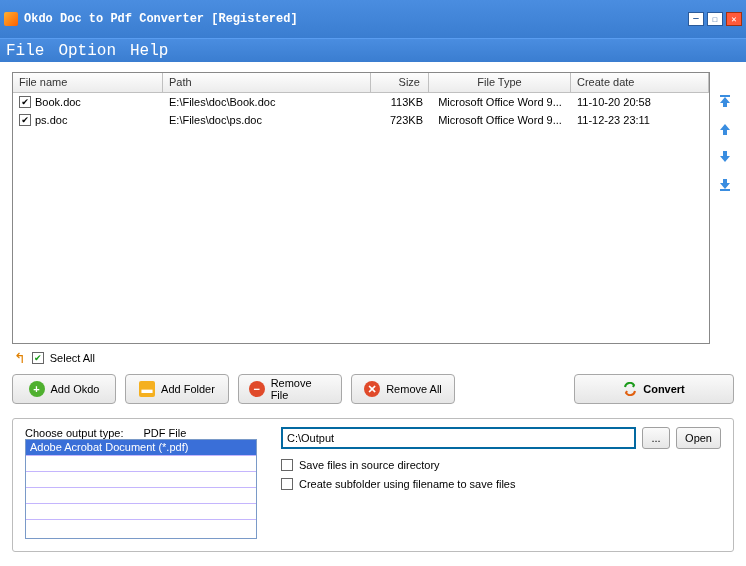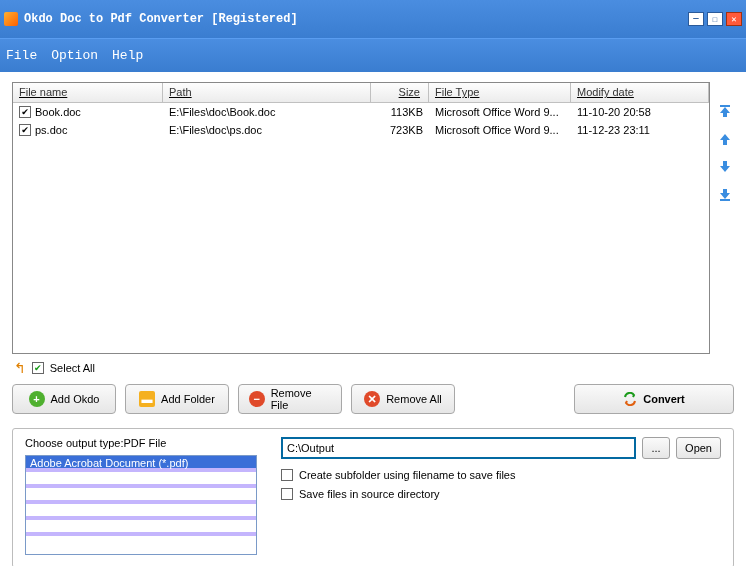--- a/index.html
+++ b/index.html
@@ -4,33 +4,33 @@
 <style>
 * { box-sizing: border-box; margin: 0; padding: 0; }
 body { font-family: Tahoma, Arial, sans-serif; font-size: 11px; background: #fff; width: 746px; height: 566px; overflow: hidden; }
 
 .titlebar { background: linear-gradient(#4a8de0, #3a7dd0); height: 38px; display: flex; align-items: center; padding: 0 4px; color: #fff; font-size: 12px; font-family: "Courier New", monospace; font-weight: bold; }
 .titlebar .app-icon { width: 14px; height: 14px; background: linear-gradient(135deg, #ffb030, #ff6000); border-radius: 2px; margin-right: 6px; }
 .titlebar .title-text { flex: 1; }
 .titlebar .win-btn { width: 16px; height: 14px; margin-left: 3px; background: #fff; border: 1px solid #2a5a9a; display: flex; align-items: center; justify-content: center; color: #2a5a9a; font-size: 9px; font-weight: bold; cursor: pointer; }
 .titlebar .win-btn.close { background: #ff5a3a; color: #fff; border-color: #a03010; }
 
-.menubar { background: linear-gradient(#4a8de0, #3a7dd0); height: 34px; display: flex; align-items: center; padding: 8px 6px; color: #fff; font-size: 13px; font-family: "Courier New", monospace; border-top: 1px solid #5a9df0; }
+.menubar { background: linear-gradient(#4a8de0, #3a7dd0); height: 24px; display: flex; align-items: center; padding: 8px 6px; color: #fff; font-size: 16px; font-family: "Courier New", monospace; border-top: 1px solid #5a9df0; }
 .menubar span { margin-right: 14px; cursor: pointer; }
 
 .content { padding: 10px 12px 8px 12px; }
 
 .file-area { display: flex; gap: 6px; }
 .table-wrap { flex: 1; border: 1px solid #888; background: #fff; height: 272px; overflow: hidden; }
-.table-head { display: flex; background: linear-gradient(#fdfdfd, #ececec); border-bottom: 1px solid #c0c0c0; height: 20px; text-decoration: underline; }
+.table-head { display: flex; background: linear-gradient(#fdfdfd, #ececec); border-bottom: 1px solid #c0c0c0; height: 20px; }
 .th { border-right: 1px solid #c0c0c0; padding: 3px 6px; font-size: 11px; color: #333; overflow: hidden; white-space: nowrap; }
 .col-name { width: 150px; }
 .col-path { width: 208px; }
 .col-size { width: 58px; text-align: right; padding-right: 8px; }
-.col-type { width: 142px; }
+.col-type { width: 142px; text-align: center; }
 .col-date { flex: 1; }
 .table-body { }
 .tr { display: flex; height: 18px; align-items: center; }
 .td { padding: 2px 6px; font-size: 11px; overflow: hidden; white-space: nowrap; text-overflow: ellipsis; }
 .td.col-name { display: flex; align-items: center; gap: 4px; }
 .chk { width: 12px; height: 12px; border: 1px solid #666; display: inline-flex; align-items: center; justify-content: center; font-size: 9px; line-height: 1; color: #000; background: #fff; }
 
 .side-btns { display: flex; flex-direction: column; gap: 10px; padding-top: 20px; }
 .side-btn { width: 18px; height: 18px; display: flex; align-items: center; justify-content: center; color: #2a7dd0; font-size: 14px; cursor: pointer; }
 
@@ -46,21 +46,21 @@
 .ico-add { background: #4fb02f; }
 .ico-folder { background: #f5b020; border-radius: 2px; }
 .ico-remove { background: #e04a2a; }
 .ico-convert { width: 14px; height: 14px; }
 
 .lower { border: 1px solid #bcbcbc; border-radius: 3px; margin-top: 14px; padding: 8px 12px 12px 12px; display: flex; gap: 24px; }
 .lower-left { width: 232px; }
 .lower-right { flex: 1; }
 .label { font-size: 11px; margin-bottom: 6px; display: block; }
 .type-list { border: 1px solid #7a9ac8; height: 100px; background: #fff; }
-.type-list .row { height: 16px; border-bottom: 4px solid #c4b5fd; font-size: 11px; padding: 1px 4px; }
+.type-list .row { height: 16px; border-bottom: 1px solid #c4b5fd; font-size: 11px; padding: 1px 4px; }
 .type-list .row.sel { background: #3a6fd8; color: #fff; }
 
 .folder-row { display: flex; gap: 6px; align-items: center; margin-bottom: 10px; }
 .folder-row input { flex: 1; height: 22px; border: 2px solid #0369a1; padding: 0 4px; font-size: 11px; }
 .small-btn { height: 22px; border: 1px solid #a0a0a0; background: linear-gradient(#fafafa, #e6e6e6); border-radius: 3px; font-size: 11px; cursor: pointer; padding: 0 8px; }
 .browse-btn { width: 28px; padding: 0; }
 
 .opt-row { display: flex; align-items: center; gap: 6px; margin: 7px 0; font-size: 11px; }
 .last-row { display: flex; align-items: center; justify-content: space-between; }
 .params-btn { height: 26px; padding: 0 10px; display: flex; align-items: center; gap: 5px; border: 1px solid #a0a0a0; border-radius: 4px; background: linear-gradient(#fafafa, #e6e6e6); font-size: 11px; cursor: pointer; }
@@ -86,21 +86,21 @@
 </div>
 
 <div class="content">
   <div class="file-area">
     <div class="table-wrap">
       <div class="table-head">
         <div class="th col-name">File name</div>
         <div class="th col-path">Path</div>
         <div class="th col-size">Size</div>
         <div class="th col-type">File Type</div>
-        <div class="th col-date">Modify date</div>
+        <div class="th col-date">Create date</div>
       </div>
       <div class="table-body" id="tbody">
           <div class="tr">
             <div class="td col-name">
               <span class="chk checked-black"></span>
               <span>Book.doc</span>
             </div>
             <div class="td col-path">E:\Files\doc\Book.doc</div>
             <div class="td col-size">113KB</div>
             <div class="td col-type">Microsoft Office Word 9...</div>
@@ -173,42 +173,42 @@
             <path d="M2 5 A5 5 0 0 1 11 3 L10 5" stroke="#1a9a1a" stroke-width="2" fill="none"></path>
             <path d="M12 9 A5 5 0 0 1 3 11 L4 9" stroke="#e06010" stroke-width="2" fill="none"></path>
           </svg>
         <span>Convert</span>
       </div>
     </div>
   </div>
 
   <div class="lower">
     <div class="lower-left">
-      <div style="display:flex;gap:0;margin-bottom:6px">
+      <div style="display:flex;gap:20px;margin-bottom:0">
         <span class="label" style="margin-bottom:0">Choose output type:</span>
         <span class="label" style="margin-bottom:0">PDF File</span>
       </div>
       <div class="type-list">
         <div class="row sel">Adobe Acrobat Document (*.pdf)</div>
         <div class="row"></div>
           <div class="row"></div>
           <div class="row"></div>
           <div class="row"></div>
           <div class="row" style="border-bottom:none"></div>
       </div>
     </div>
     <div class="lower-right">
       <div class="folder-row">
         <input type="text" value="C:\Output" style="">
         <button class="small-btn browse-btn">...</button>
         <button class="small-btn">Open</button>
       </div>
       <div class="opt-row">
         <span class="chk"></span>
-        <span>Create subfolder using filename to save files</span>
+        <span>Save files in source directory</span>
       </div>
       <div class="opt-row">
         <span class="chk"></span>
-        <span>Save files in source directory</span>
+        <span>Create subfolder using filename to save files</span>
       </div>
     </div>
   </div>
 </div>
 
 </body></html>

